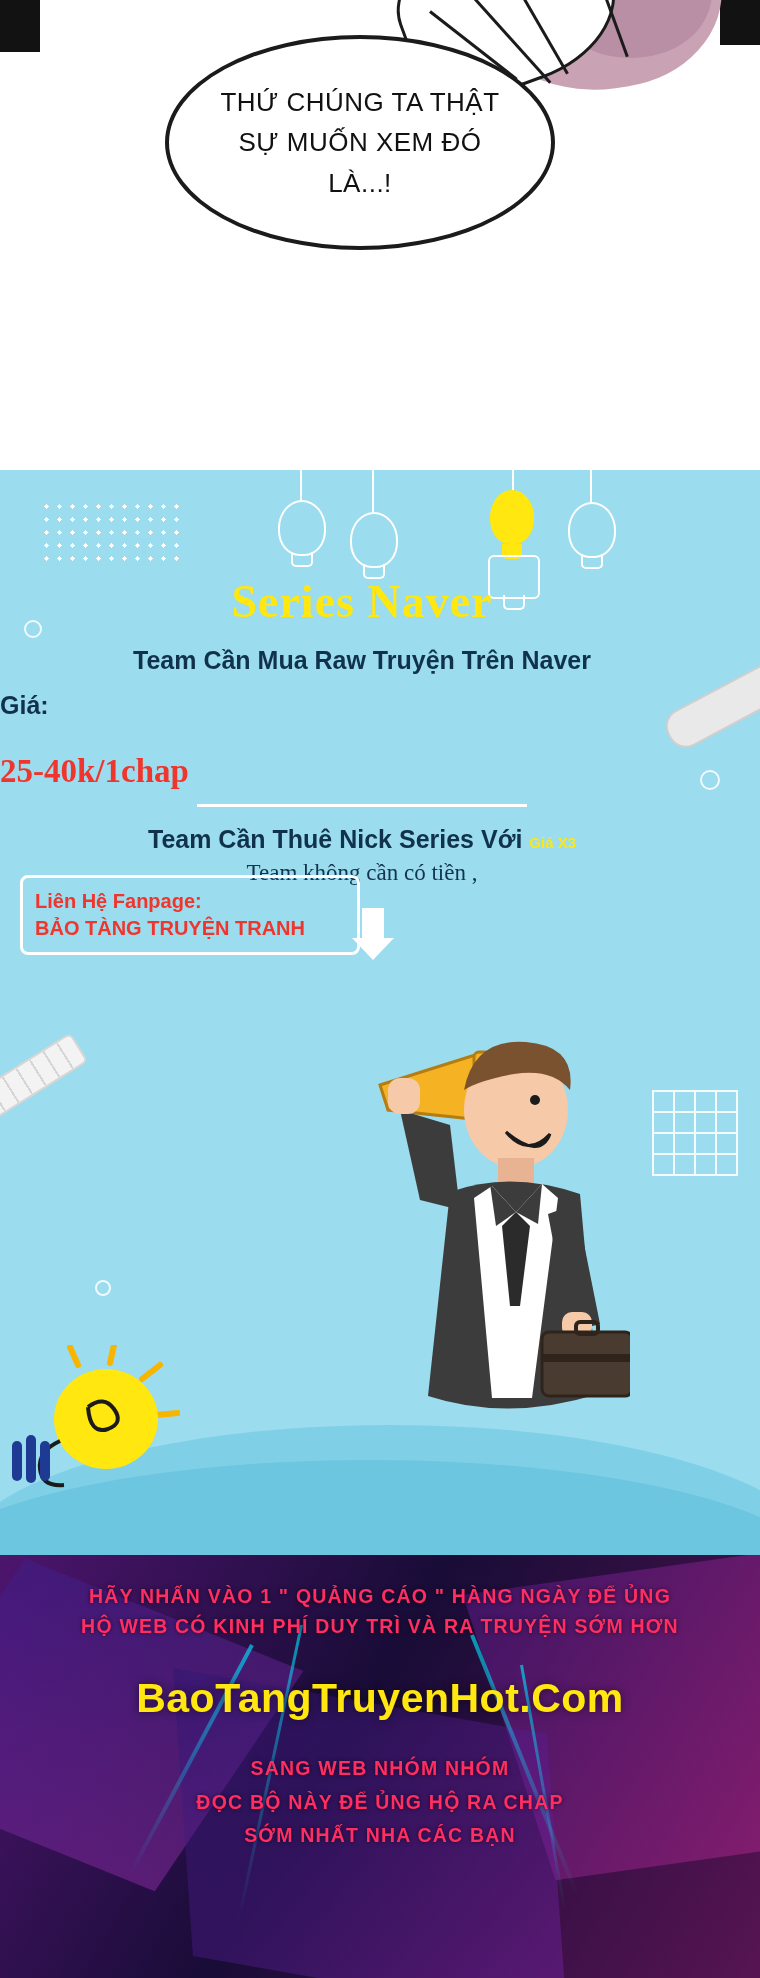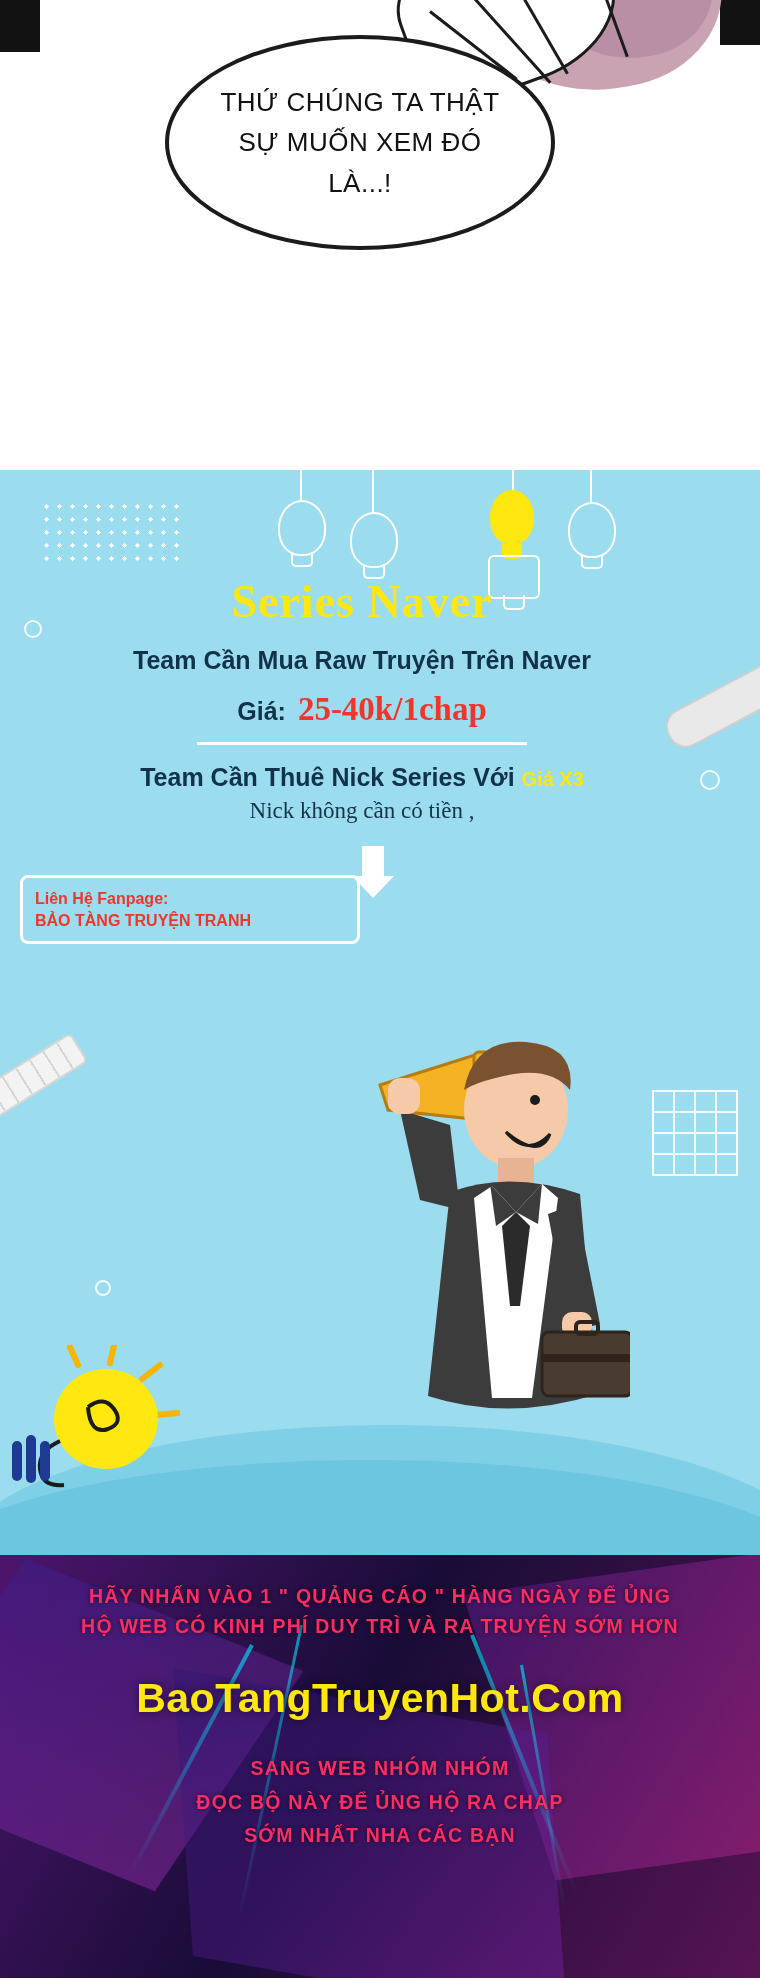--- a/index.html
+++ b/index.html
@@ -267,44 +267,45 @@
     color: #10324a;
     margin: 0 0 16px 0;
   }
   .ad-price-row {
     font-size: 25px;
     font-weight: bold;
     color: #10324a;
     margin: 0 0 14px 0;
     display: flex;
     align-items: baseline;
-    justify-content: center;
     gap: 12px;
+    flex-direction: column;
   }
   .ad-price {
     font-family: "Liberation Serif", serif;
     color: #f0352d;
     font-size: 33px;
     font-weight: bold;
+    margin-top: 21px;
   }
   .ad-divider {
     width: 330px;
     height: 3px;
     background: #ffffff;
     margin: 12px auto 18px auto;
   }
   .ad-line2 {
     font-size: 25px;
     font-weight: bold;
     color: #10324a;
     margin: 0 0 6px 0;
   }
   .ad-line2 .hl {
     color: #ffe70f;
-    font-size: 20px;
+    font-size: 15px;
   }
   .ad-sub {
     font-family: "Liberation Serif", serif;
     font-size: 23px;
     color: #13344c;
     margin: 0 0 3px 0;
   }
   .arrow-down {
     margin: 22px auto 18px auto;
     width: 0;
@@ -335,21 +336,21 @@
     width: 340px;
     border: 3px solid #ffffff;
     border-radius: 8px;
     padding: 10px 12px;
     box-sizing: border-box;
     text-align: left;
     z-index: 6;
   }
   .contact-line {
     font-weight: bold;
-    font-size: 16px;
+    font-size: 20px;
     color: #f0352d;
     line-height: 1.35;
   }
 
   
   .man {
     position: absolute;
     left: 330px;
     bottom: 35px;
     width: 300px;
@@ -501,21 +502,21 @@
       <div class="ad-line1">Team Cần Mua Raw Truyện Trên Naver</div>
       <div class="ad-price-row">
         <span>Giá:</span>
         <span class="ad-price">25-40k/1chap</span>
       </div>
       <div class="ad-divider"></div>
       <div class="ad-line2">
         <span>Team Cần Thuê Nick Series Với</span>
         <span class="hl">Giá X3</span>
       </div>
-      <div class="ad-sub">Nick không cần có tiền ,</div>
+      <div class="ad-sub">Team không cần có tiền ,</div>
 
       <div class="arrow-down">
         <div class="arrow-shape"></div>
       </div>
     </div>
 
     <div class="contact-box">
       <div class="contact-line">Liên Hệ Fanpage:</div>
       <div class="contact-line">BẢO TÀNG TRUYỆN TRANH</div>
     </div>

